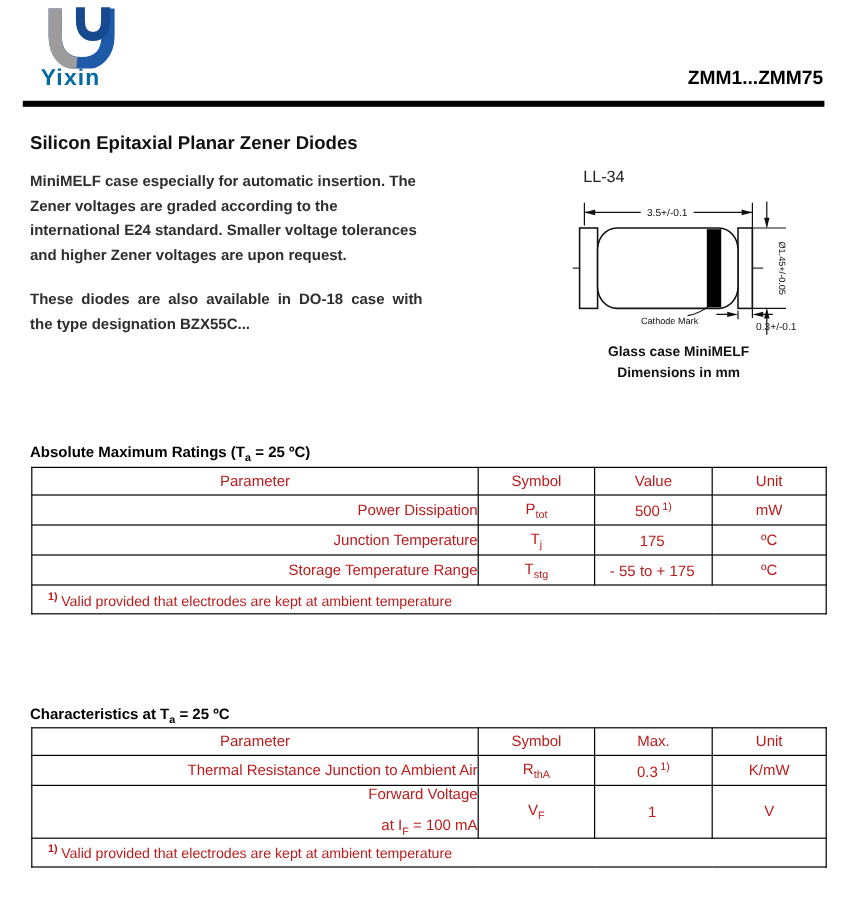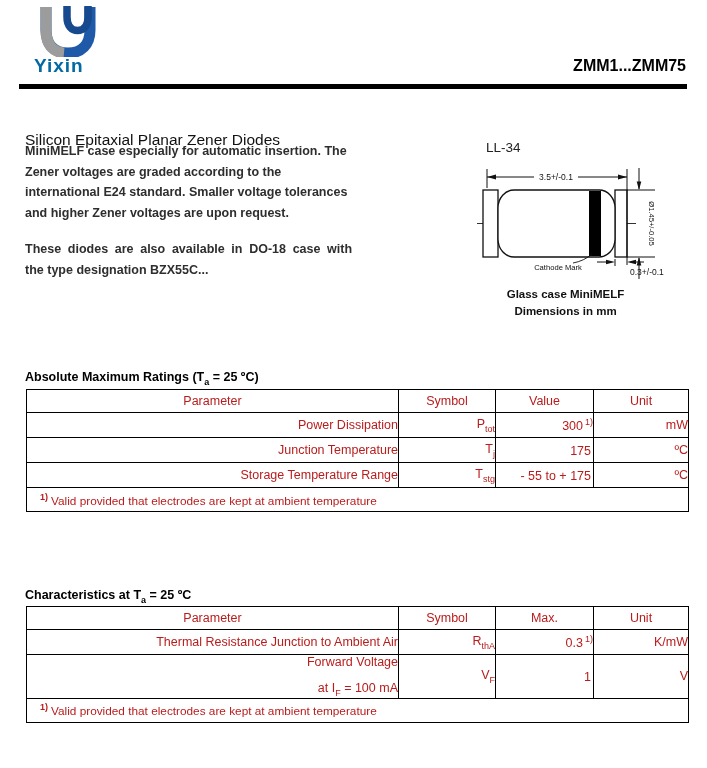--- a/index.html
+++ b/index.html
@@ -8,21 +8,21 @@
     font-family:"Liberation Sans", sans-serif;color:#000;overflow:hidden;
   }
   .abs{position:absolute;}
 
   
   .brand-text{left:34px;top:55px;font-size:19px;font-weight:bold;color:#0369a1;letter-spacing:1px;}
   .part-range{right:21px;top:57px;font-size:16px;font-weight:bold;color:#000;}
   .header-rule{left:19px;top:84px;width:668px;height:5px;background:#000;}
 
   
-  .doc-heading{left:25px;top:111px;font-size:15.5px;font-weight:normal;color:#111;margin-top:20px;}
+  .doc-heading{left:25px;top:111px;font-size:15.5px;font-weight:bold;color:#111;}
   .para{left:25px;width:360px;font-size:12.5px;color:#2e2e2e;line-height:20.6px;font-weight:bold;}
   .para-1{top:141px;}
   .para-2{top:239px;}
   .para-2 .jline{word-spacing:3.2px;}
 
   
   .pkg-name{left:486px;top:140px;font-size:13.5px;color:#222;}
   .pkg-svg{left:477px;top:162px;}
   .pkg-caption{left:483px;top:286px;width:165px;text-align:center;font-size:11.5px;font-weight:bold;line-height:16.5px;color:#111;}
 
@@ -30,21 +30,21 @@
   .tbl-title{left:25px;font-size:12.5px;font-weight:bold;color:#000;}
   .tbl-title sub{font-size:9px;}
   .t1-title{top:370px;}
   .t2-title{top:588px;}
   table.ds{border-collapse:collapse;table-layout:fixed;left:26px;width:662px;font-size:12.5px;color:#b91c1c;}
   table.t1{top:389px;}
   table.t2{top:606px;}
   table.ds td{border:1.5px solid #000;padding:0;vertical-align:middle;}
   table.ds td.hdr{height:22px;text-align:center;}
   table.ds td.param{text-align:right;padding-left:11px;height:24px;}
-  table.ds td.ctr{text-align:right;height:24px;}
+  table.ds td.ctr{text-align:center;height:24px;}
   table.ds tr.tall td{height:36px;}
   table.ds sub{font-size:9px;}
   table.ds sup{font-size:9px;margin-left:2px;}
   .fn-cell{height:23px;padding-left:13px !important;font-size:11.8px;}
   .fn-sup{font-size:9px;vertical-align:super;font-weight:bold;margin-right:3px;}
   .pline2{padding-left:4px;margin-top:12px;}
 
   
   .dim-text{font-family:"Liberation Sans", sans-serif;font-size:8.5px;fill:#111;}
   .dim-text-sm{font-family:"Liberation Sans", sans-serif;font-size:7.6px;fill:#111;}
@@ -130,21 +130,21 @@
     <tbody>
         <tr>
       <td class="hdr">Parameter</td>
       <td class="hdr">Symbol</td>
       <td class="hdr">Value</td>
       <td class="hdr">Unit</td>
     </tr>
     <tr>
       <td class="param">Power Dissipation</td>
       <td class="ctr"><span>P</span><sub>tot</sub></td>
-      <td class="ctr"><span>300</span><sup>1)</sup></td>
+      <td class="ctr"><span>500</span><sup>1)</sup></td>
       <td class="ctr">mW</td>
     </tr>
     <tr>
       <td class="param">Junction Temperature</td>
       <td class="ctr"><span>T</span><sub>j</sub></td>
       <td class="ctr"><span>175</span><sup></sup></td>
       <td class="ctr">ºC</td>
     </tr>
     <tr>
       <td class="param">Storage Temperature Range</td>

